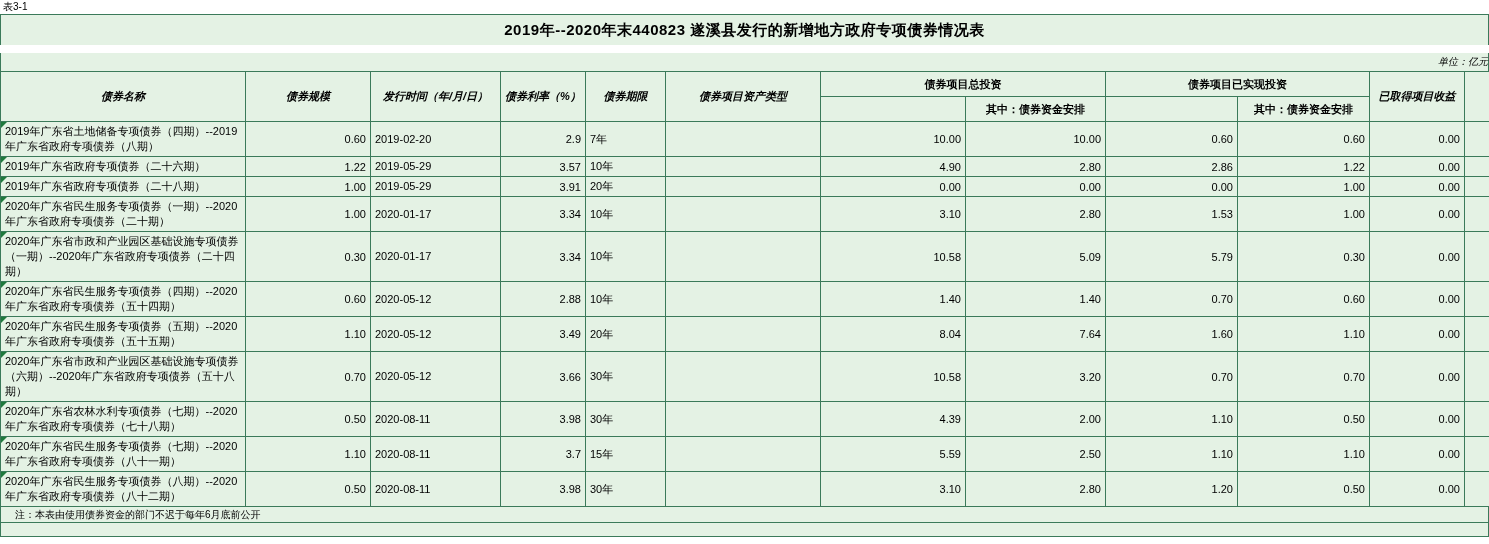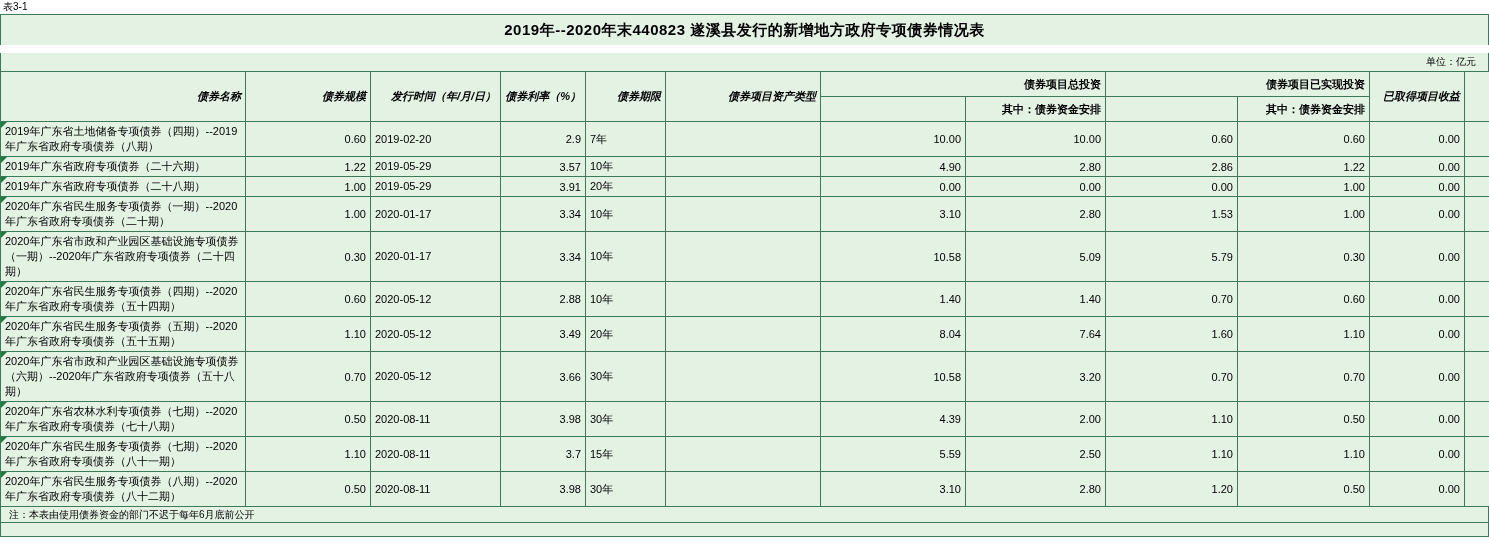--- a/index.html
+++ b/index.html
@@ -42,40 +42,41 @@
     letter-spacing: 0.5px;
   }
   .unit-band {
     height: 18px;
     border-left: 1px solid #3b7a5a;
     border-right: 1px solid #3b7a5a;
     background: #e4f2e4;
     display: flex;
     align-items: center;
     justify-content: flex-end;
-    padding-right: 12px;
+    padding-right: 0;
     font-size: 10px;
+    font-style: italic;
   }
   table.main {
     border-collapse: collapse;
     table-layout: fixed;
     width: 1489px;
     background: #e4f2e4;
   }
   table.main th, table.main td {
     border: 1px solid #3b7a5a;
     padding: 2px 4px;
     font-size: 11px;
     font-weight: normal;
     vertical-align: middle;
     background: #e4f2e4;
     overflow: hidden;
   }
   table.main th {
-    text-align: right;
+    text-align: center;
     font-weight: bold;
     height: 20px;
   }
   .hdr-tall { height: 38px; font-style: italic; }
   td.num {
     text-align: right;
     white-space: nowrap;
   }
   td.txt {
     text-align: left;
@@ -83,21 +84,21 @@
   }
   td.left-pad { padding-left: 4px; }
   .note-row {
     border-left: 1px solid #3b7a5a;
     border-right: 1px solid #3b7a5a;
     border-bottom: 1px solid #3b7a5a;
     background: #e4f2e4;
     font-size: 10px;
     height: 16px;
     line-height: 16px;
-    padding-left: 8px;
+    padding-left: 14px;
     box-sizing: border-box;
     width: 1489px;
   }
   .bottom-fill {
     border-left: 1px solid #3b7a5a;
     border-right: 1px solid #3b7a5a;
     border-bottom: 1px solid #3b7a5a;
     background: #e4f2e4;
     height: 14px;
     width: 1489px;

